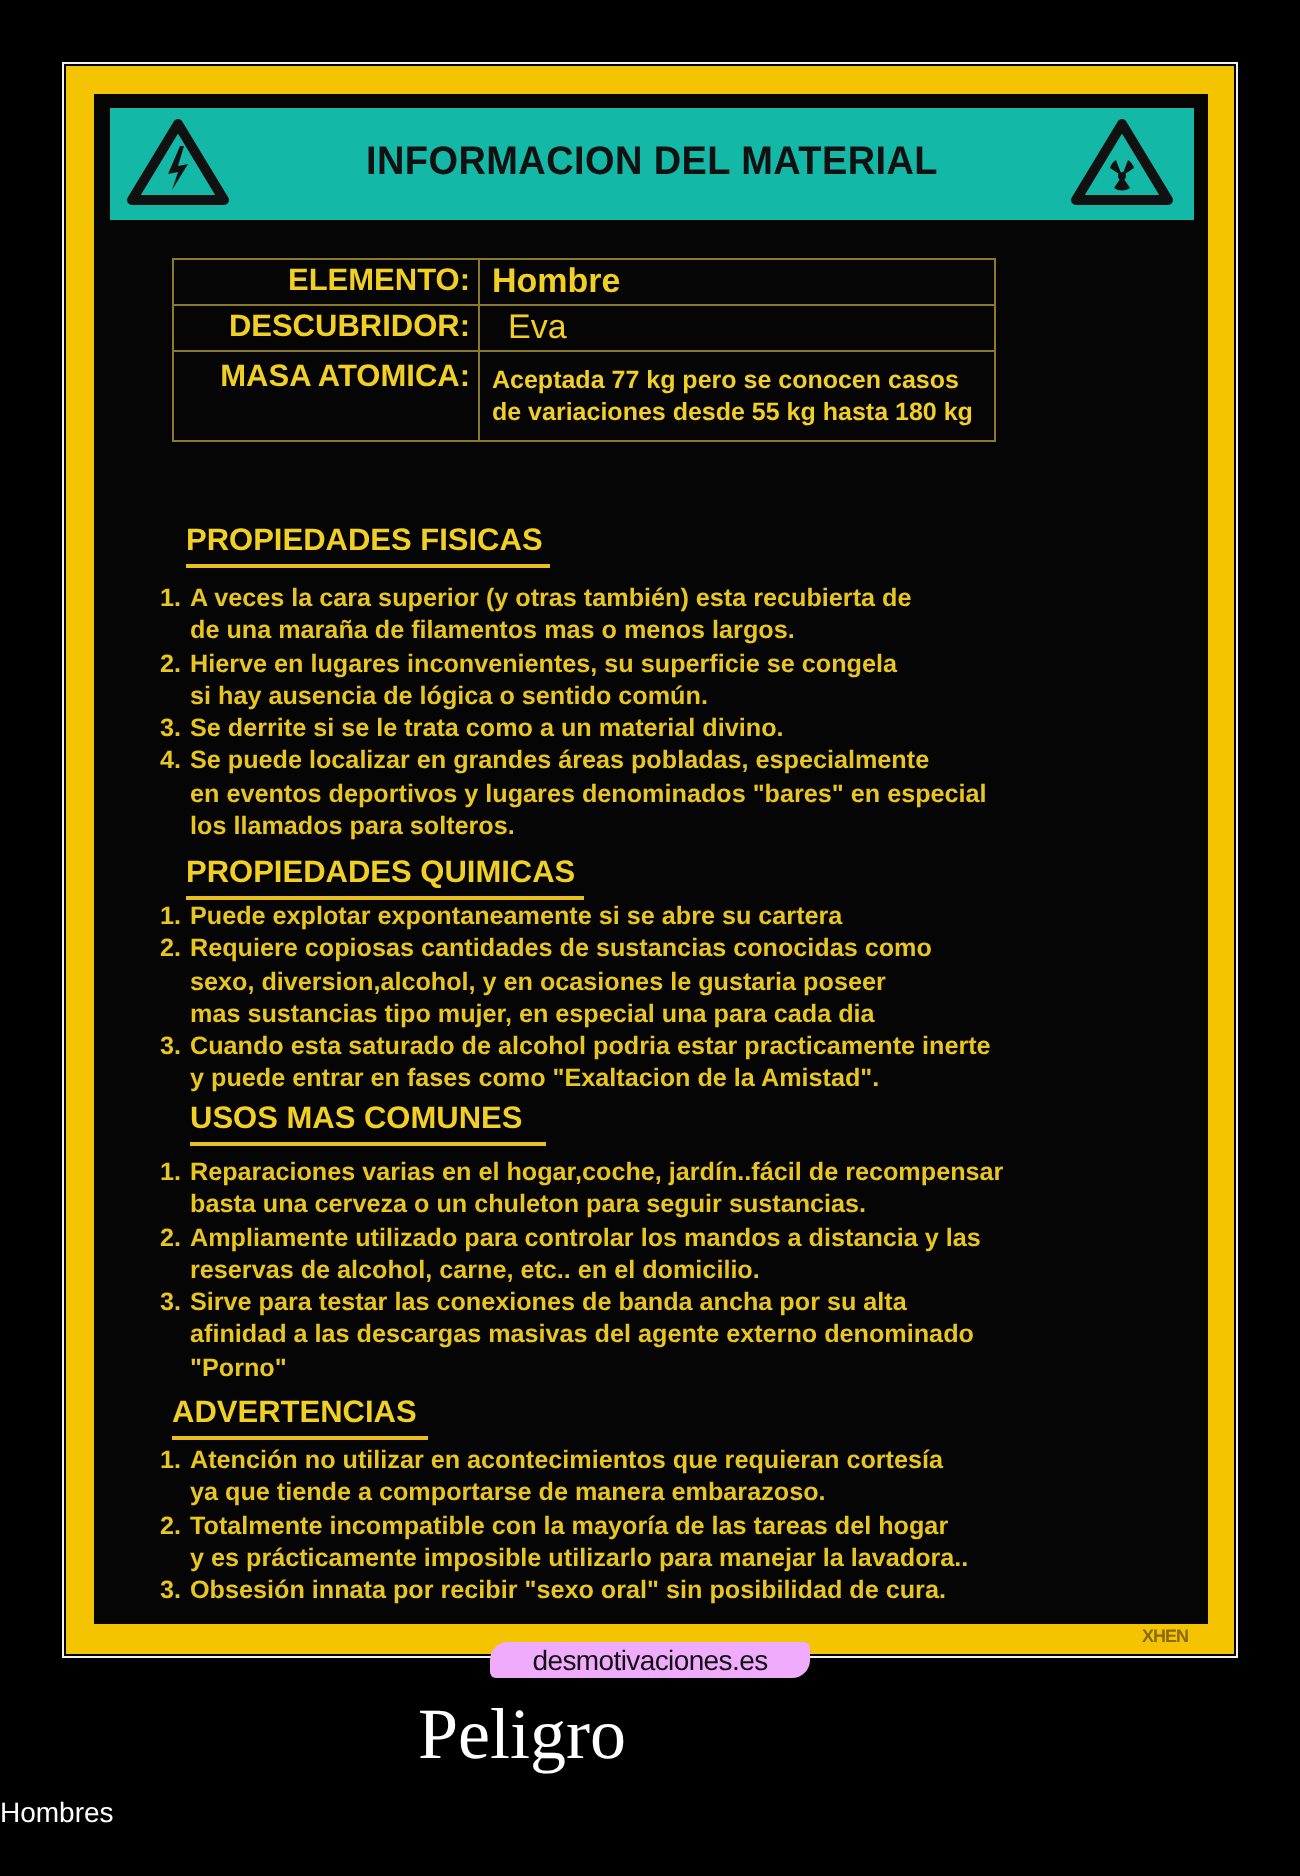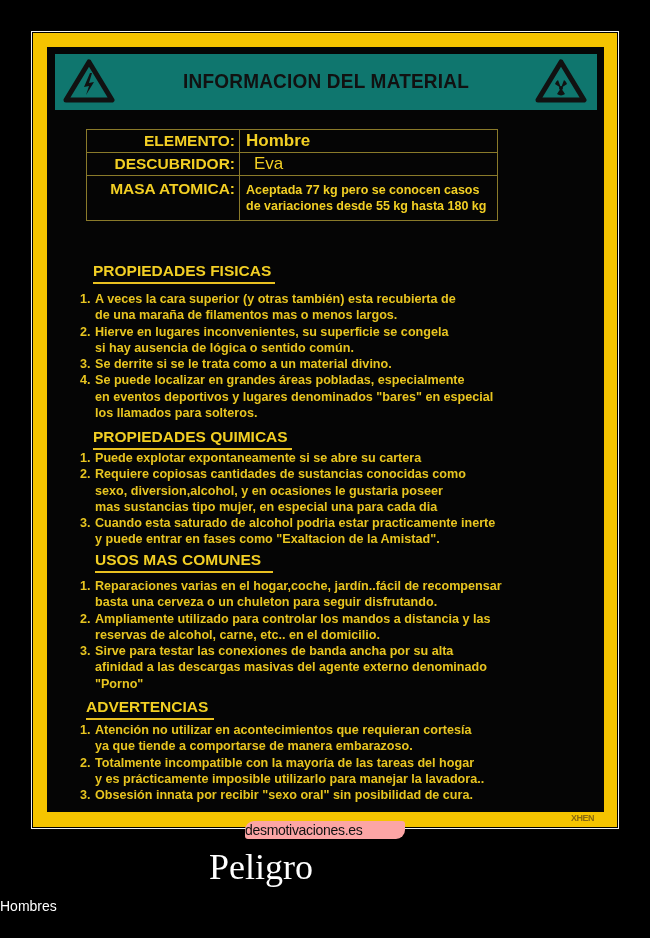--- a/index.html
+++ b/index.html
@@ -15,21 +15,21 @@
   .poster {
     position: absolute; left: 33px; top: 33px; width: 584px; height: 794px;
     background: #f5c400;
   }
   .panel {
     position: absolute; left: 47px; top: 47px; width: 557px; height: 765px;
     background: #050505;
   }
   .header {
     position: absolute; left: 55px; top: 54px; width: 542px; height: 56px;
-    background: #0f766e;
+    background: #14b8a6;
     display: flex; align-items: center; justify-content: center;
   }
   .header-title {
     font-weight: bold; font-size: 19px; color: #111; letter-spacing: 0.2px;
     transform: scaleY(1.05);
   }
   .warn-icon {
     position: absolute; top: 5px; width: 52px; height: 44px;
   }
   .warn-left { left: 8px; }
@@ -61,22 +61,22 @@
   }
   .list li { display: flex; white-space: nowrap; }
   .list li .num { width: 15px; flex: none; }
   .list li .txt { white-space: pre-line; }
 
   .wm-wrap {
     position: absolute; left: 245px; top: 821px; width: 160px; height: 18px;
   }
   .wm {
     position: absolute; left: 0; top: 0; width: 160px; height: 18px;
-    background: #fca5a5; border-radius: 9px 3px 9px 3px;
-    font-size: 14px; color: #111; line-height: 18px;
+    background: #f0abfc; border-radius: 9px 3px 9px 3px;
+    font-size: 14px; color: #111; text-align: center; line-height: 18px;
     letter-spacing: -0.3px;
   }
   .sig {
     position: absolute; left: 571px; top: 813px; font-size: 9px; color: #8a6a10;
     font-weight: bold; letter-spacing: -0.5px;
   }
   .caption-title {
     position: absolute; left: 0; top: 846px; width: 522px; text-align: center;
     font-family: "Liberation Serif", serif; font-size: 36px; color: #fff;
   }
@@ -166,21 +166,21 @@
       <span class="txt">Cuando esta saturado de alcohol podria estar practicamente inerte
 y puede entrar en fases como "Exaltacion de la Amistad".</span>
     </li>
 </ul>
 
 <div class="sec-title" style="left:95px;top:551px;padding-right:12px;">USOS MAS COMUNES</div>
 <ul class="list" style="left:80px;top:578px;">
   <li>
       <span class="num">1.</span>
       <span class="txt">Reparaciones varias en el hogar,coche, jardín..fácil de recompensar
-basta una cerveza o un chuleton para seguir disfrutando.</span>
+basta una cerveza o un chuleton para seguir sustancias.</span>
     </li>
   <li>
       <span class="num">2.</span>
       <span class="txt">Ampliamente utilizado para controlar los mandos a distancia y las
 reservas de alcohol, carne, etc.. en el domicilio.</span>
     </li>
   <li>
       <span class="num">3.</span>
       <span class="txt">Sirve para testar las conexiones de banda ancha por su alta
 afinidad a las descargas masivas del agente externo denominado

